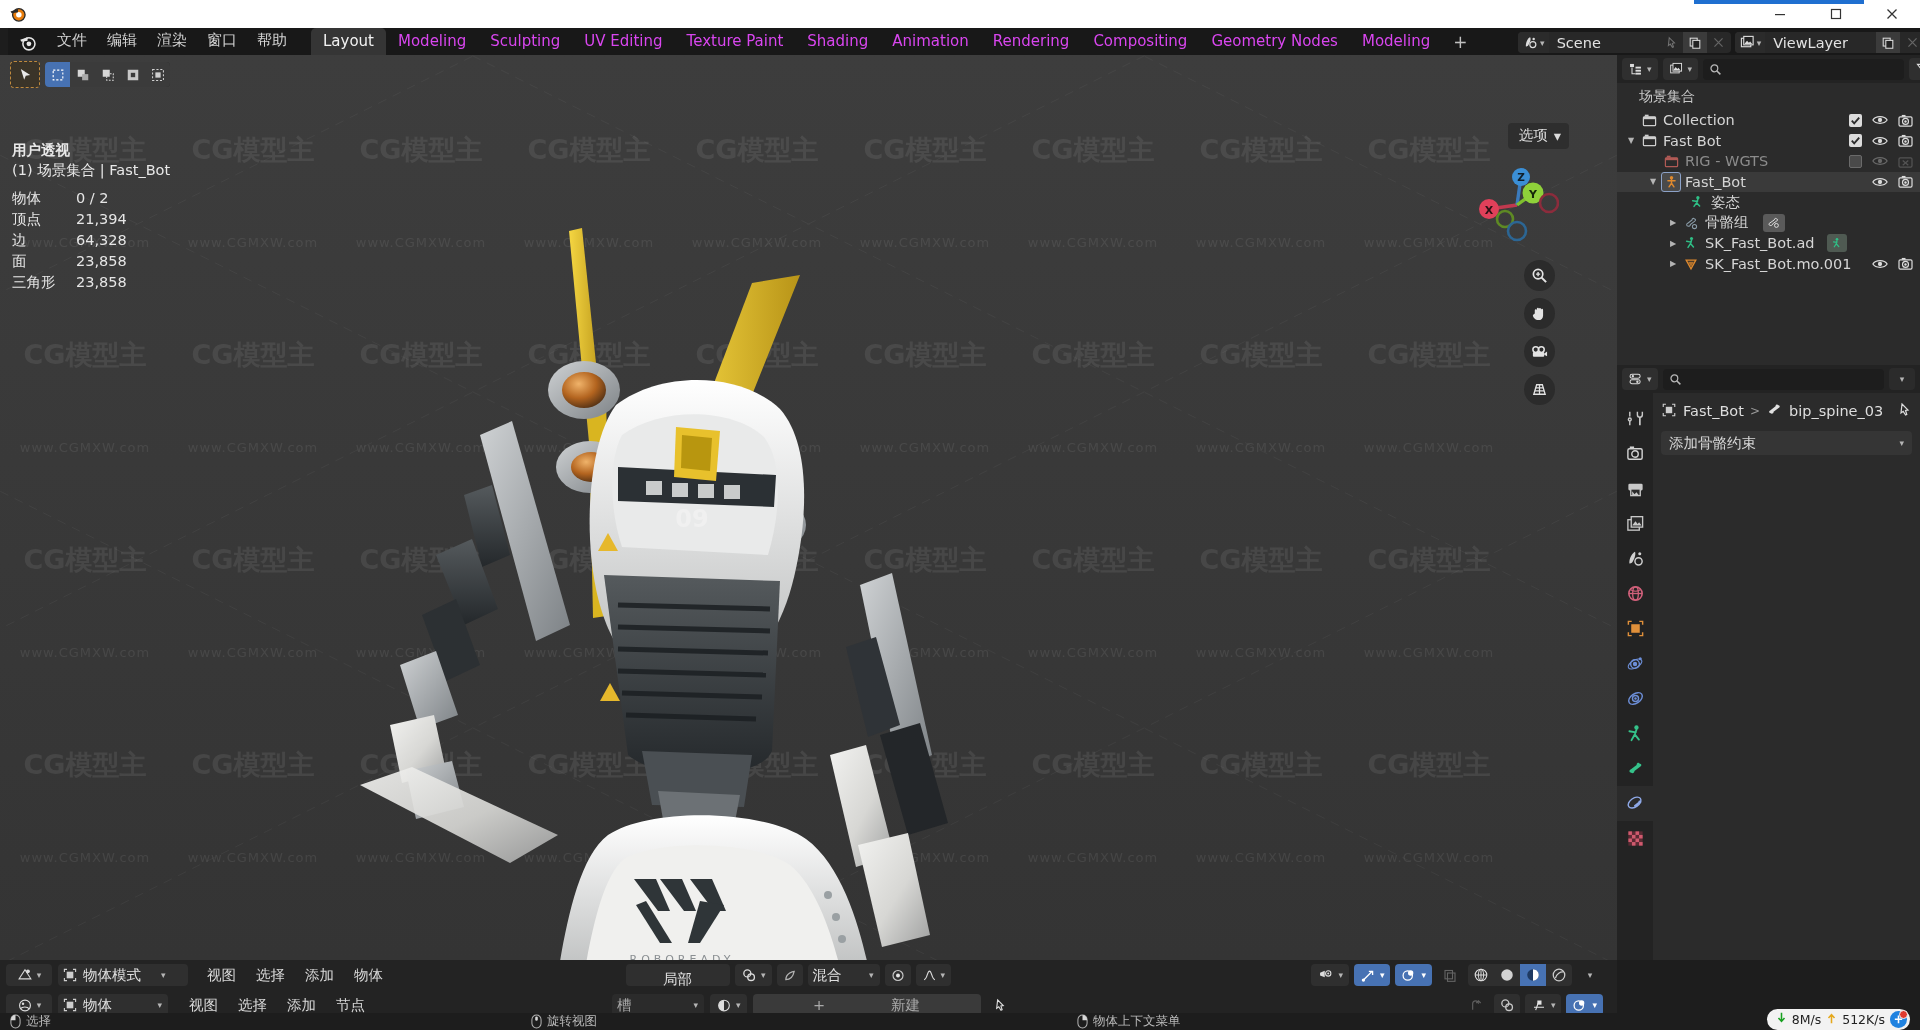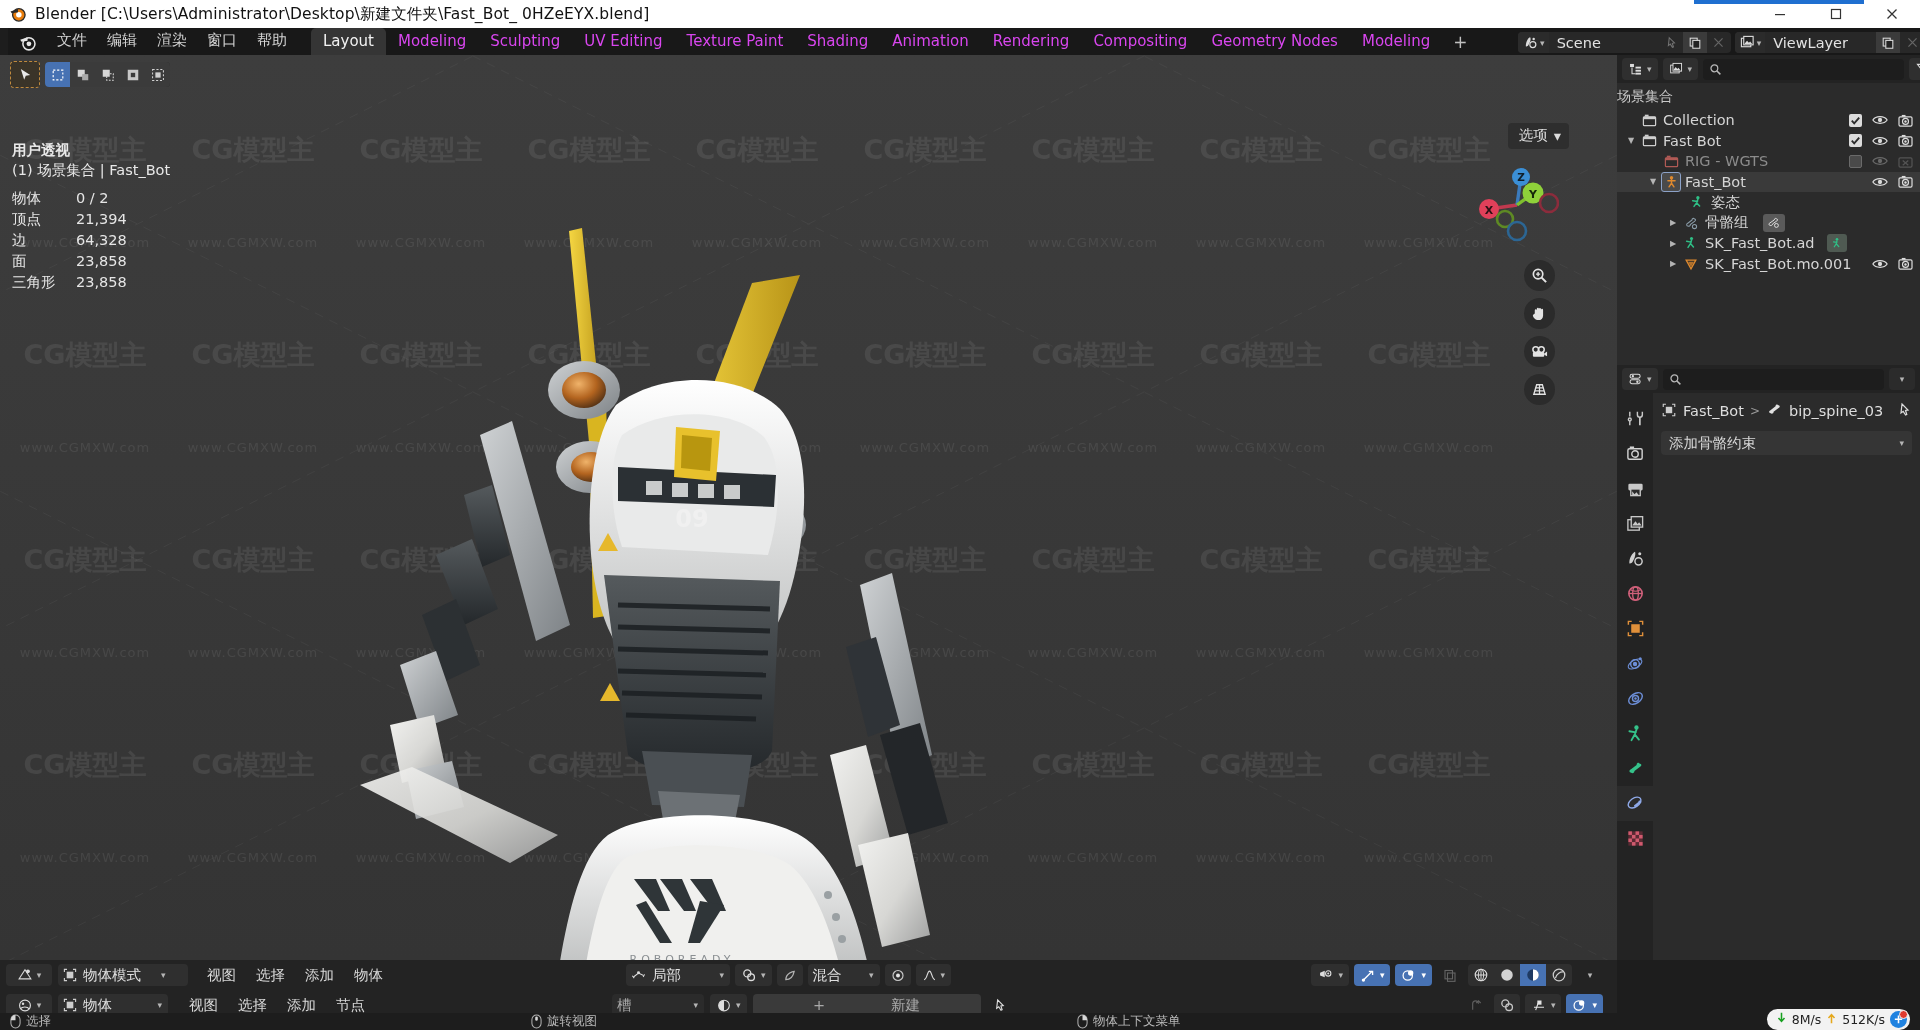--- a/index.html
+++ b/index.html
@@ -170,21 +170,21 @@
     gap:5px; padding:0 5px;
   }
   .search-box{
     flex:1; height:21px; background:#1d1d1d; border-radius:4px;
     display:flex; align-items:center; padding:0 6px; gap:5px;
   }
   .search-box input{
     flex:1; background:transparent; border:0; outline:0; color:#d8d8d8;
     font-size:13.5px; font-family:inherit;
   }
-  .out-title{ padding:5px 0 3px 0; font-size:14px; color:#c8c8c8;}
+  .out-title{ padding:5px 0 3px 22px; font-size:14px; color:#c8c8c8;}
   .out-rows{ padding-top:1px; }
   .out-row{
     display:flex; align-items:center; height:20.5px; font-size:14.5px; color:#d5d5d5;
     padding-right:6px; position:relative;
   }
   .out-row.sel{ background:#3a3a3a;}
   .out-row .disc{
     width:16px;height:20px;display:flex;align-items:center;justify-content:center;
     font-size:8px;color:#b4b4b4;flex:0 0 auto;
   }
@@ -248,21 +248,20 @@
 
 <div id="app">
 
   <div class="titlebar">
     <svg class="title-ico" viewBox="0 0 24 24">
       <circle cx="13" cy="13" r="7.5" fill="#e87d0d"></circle>
       <circle cx="13" cy="13" r="3.3" fill="#fff"></circle>
       <path d="M3 9 L12 6 L12 10 L4.5 11 Z" fill="#2a2a2a"></path>
       <circle cx="13" cy="13" r="7.5" fill="none" stroke="#2a2a2a" stroke-width="1.6"></circle>
     </svg>
-    <div class="title-text">Blender [C:\Users\Administrator\Desktop\新建文件夹\Fast_Bot_ 0HZeEYX.blend]</div>
     <div class="titlebar-accent"></div>
     <div class="win-btns">
       <div class="win-btn">
         <svg width="12" height="12" viewBox="0 0 12 12">
             <rect x="1" y="6" width="10" height="1.2" fill="#333"></rect>
           </svg>
       </div>
       <div class="win-btn">
         <svg width="12" height="12" viewBox="0 0 12 12">
             <rect x="1.5" y="1.5" width="9" height="9" fill="none" stroke="#333" stroke-width="1.2"></rect>
@@ -710,21 +709,21 @@
       <span class="chev">▾</span>
     </div>
     <div style="display:flex;margin-left:10px;gap:2px;">
       <div class="hmenu">视图</div>
       <div class="hmenu">选择</div>
       <div class="hmenu">添加</div>
       <div class="hmenu">物体</div>
     </div>
 
     <div style="display:flex;align-items:center;gap:5px;margin-left:234px;">
-      <div class="hsel" style="min-width:104px;">
+      <div class="hsel" style="min-width:104px;flex-direction:column;">
         <svg width="15" height="14" viewBox="0 0 18 18">
             <path d="M2.5 11.5 L9 6.5 L15.5 9.5" fill="none" stroke="#dcdcdc" stroke-width="1.4"></path>
             <circle cx="9" cy="6.2" r="1.9" fill="#dcdcdc"></circle>
             <path d="M1 10 L3.5 13 M16.8 8.2 L15 11.6" stroke="#dcdcdc" stroke-width="1.3"></path>
           </svg>
         <span>局部</span>
         <span class="chev" style="margin-left:auto;">▾</span>
       </div>
       <div class="hbtn">
         <svg width="16" height="15" viewBox="0 0 18 18">

